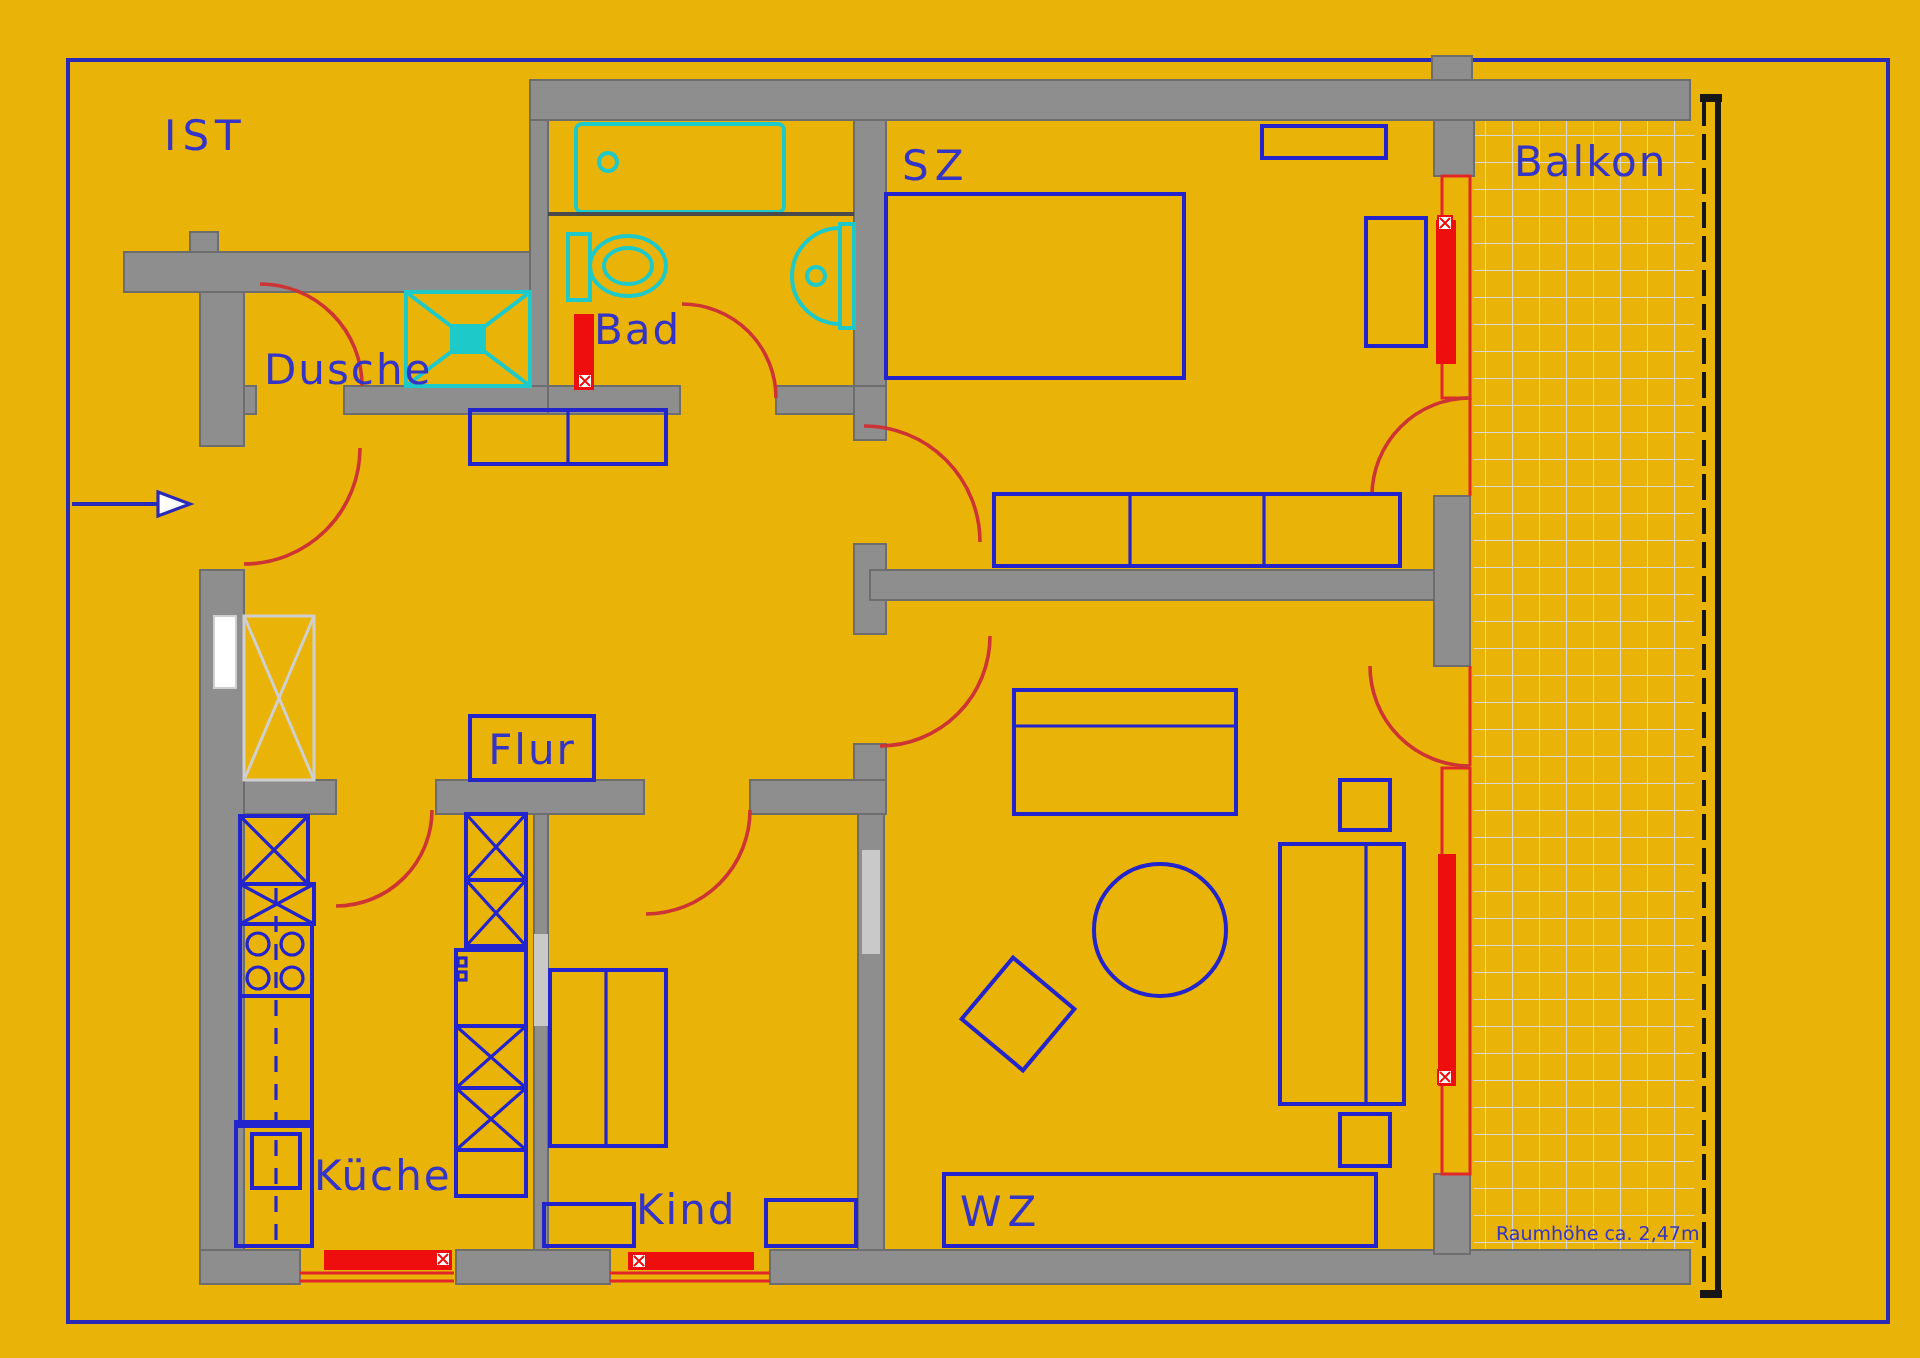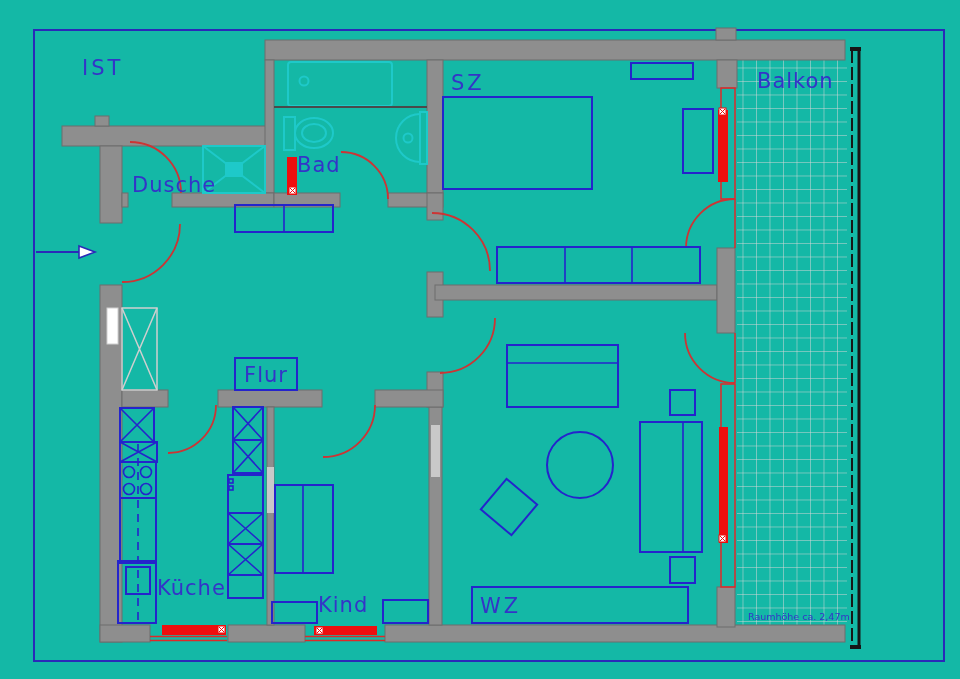--- a/index.html
+++ b/index.html
@@ -1,16 +1,16 @@
 <!DOCTYPE html>
 <html style="--c-wall: #8e8e8e; --c-wallEdge: #6d6d6d; --c-furniture: #2424cc; --c-sanitary: #1ec9c9; --c-radiator: #ee0e0e; --c-door: #cd3434; --c-window: #e02828; --c-label: #3434c8; --c-frame: #2a2ab8; --c-grid: #d8d8d8; --c-railing: #161616; --c-lightFurniture: #cfcfcf; --c-doorLeaf: #c9c9c9;"><head>
 <meta charset="utf-8">
 <style>
   html,body{margin:0;padding:0;background:#ffffff;}
-  .canvas{position:relative;width:960px;height:679px;background:#14b8a6;overflow:hidden;}
+  .canvas{position:relative;width:960px;height:679px;background:#eab308;overflow:hidden;}
   svg{display:block}
   .wall{fill:var(--c-wall,#8e8e8e);stroke:var(--c-wallEdge,#6d6d6d);stroke-width:1;}
   .frame{fill:none;stroke:var(--c-frame,#2a2ab8);stroke-width:2;}
   .furn{fill:none;stroke:var(--c-furniture,#2424cc);stroke-width:2;}
   .furn1{fill:none;stroke:var(--c-furniture,#2424cc);stroke-width:1.6;}
   .san{fill:none;stroke:var(--c-sanitary,#1ec9c9);stroke-width:2;}
   .sanfill{fill:var(--c-sanitary,#1ec9c9);stroke:none;}
   .rad{fill:var(--c-radiator,#ee0e0e);stroke:none;}
   .door{fill:none;stroke:var(--c-door,#cd3434);stroke-width:1.8;}
   .winline{fill:none;stroke:var(--c-window,#e02828);stroke-width:1.5;}

